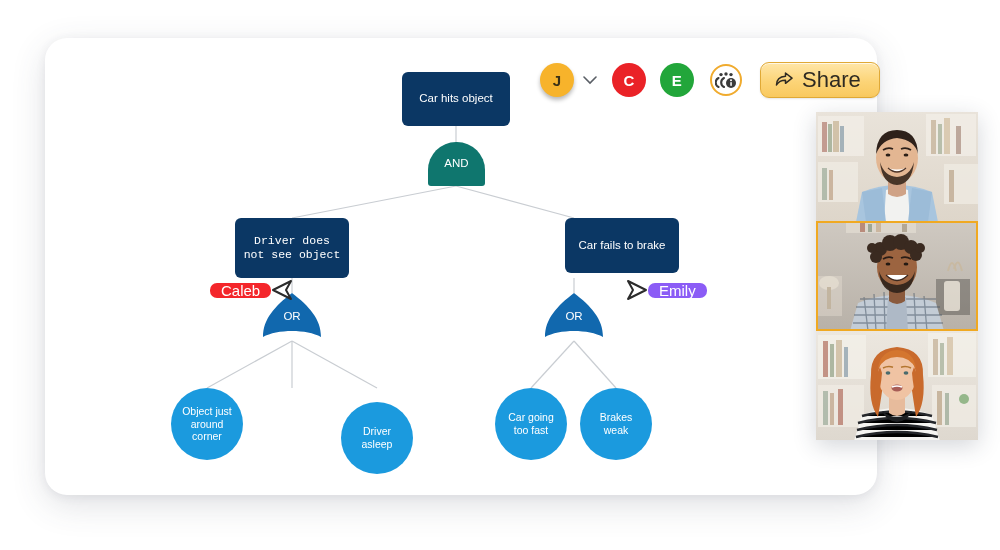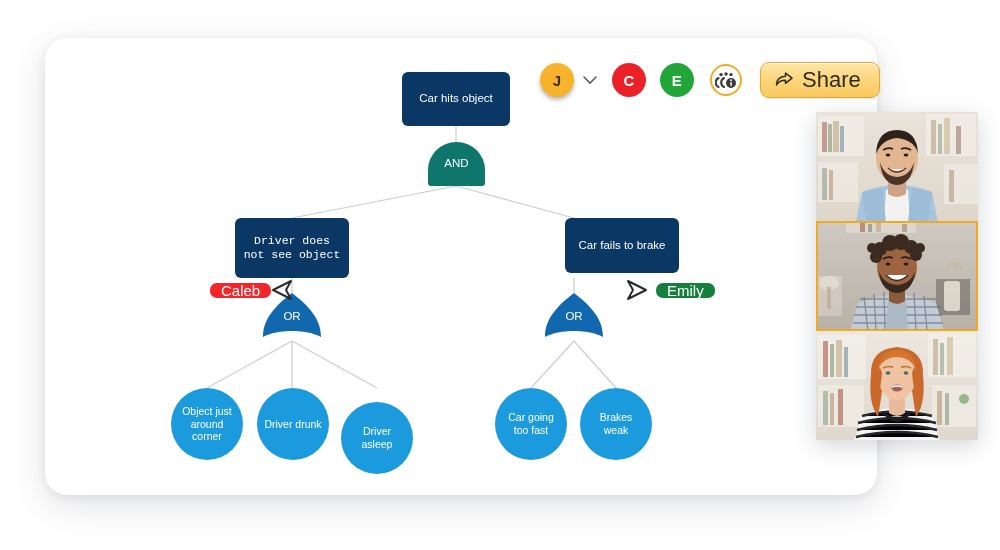--- a/index.html
+++ b/index.html
@@ -195,23 +195,20 @@
     <div class="node gate-node gate-or" style="left:500px; top:255px; width:58px; height:48px;">
       <svg width="58" height="48" viewBox="0 0 58 48">
         <path d="M29 0 C 46 13, 58 26, 58 44 C 44 36, 14 36, 0 44 C 0 26, 12 13, 29 0 Z" fill="#1168ae"></path>
       </svg>
       <span class="or-label">OR</span>
     </div>
 
     <div class="node circle-node" style="left:126px; top:350px; width:72px; height:72px;">
       <span>Object just around corner</span>
     </div>
-    <div class="node circle-node" style="left:212px; top:350px; width:72px; height:72px;">
-      <span>Driver drunk</span>
-    </div>
     <div class="node circle-node" style="left:296px; top:364px; width:72px; height:72px;">
       <span>Driver asleep</span>
     </div>
     <div class="node circle-node" style="left:450px; top:350px; width:72px; height:72px;">
       <span>Car going too fast</span>
     </div>
     <div class="node circle-node" style="left:535px; top:350px; width:72px; height:72px;">
       <span>Brakes weak</span>
     </div>
   </div>
@@ -224,21 +221,21 @@
       </svg>
     </div>
   </div>
 
   <div class="cursor-badge" style="left:626px; top:278px;">
     <div class="ptr">
       <svg viewBox="0 0 22 24">
         <path d="M20 12 L2 3 L7 12 L2 21 Z" fill="#ffffff" stroke="#2b2b2b" stroke-width="2" stroke-linejoin="round"></path>
       </svg>
     </div>
-    <div class="pill" style="background:#15803d;margin-left:8px;">Emily</div>
+    <div class="pill" style="background:#8b5cf6;">Emily</div>
   </div>
 
   <div class="toolbar">
     <div class="avatar ring" style="background:#f7b32b;">
       <span>J</span>
     </div>
     <div class="chev">
       <svg width="14" height="9" viewBox="0 0 14 9">
         <path d="M1 1 L7 7 L13 1" fill="none" stroke="#5a5f66" stroke-width="1.6" stroke-linecap="round"></path>
       </svg>

